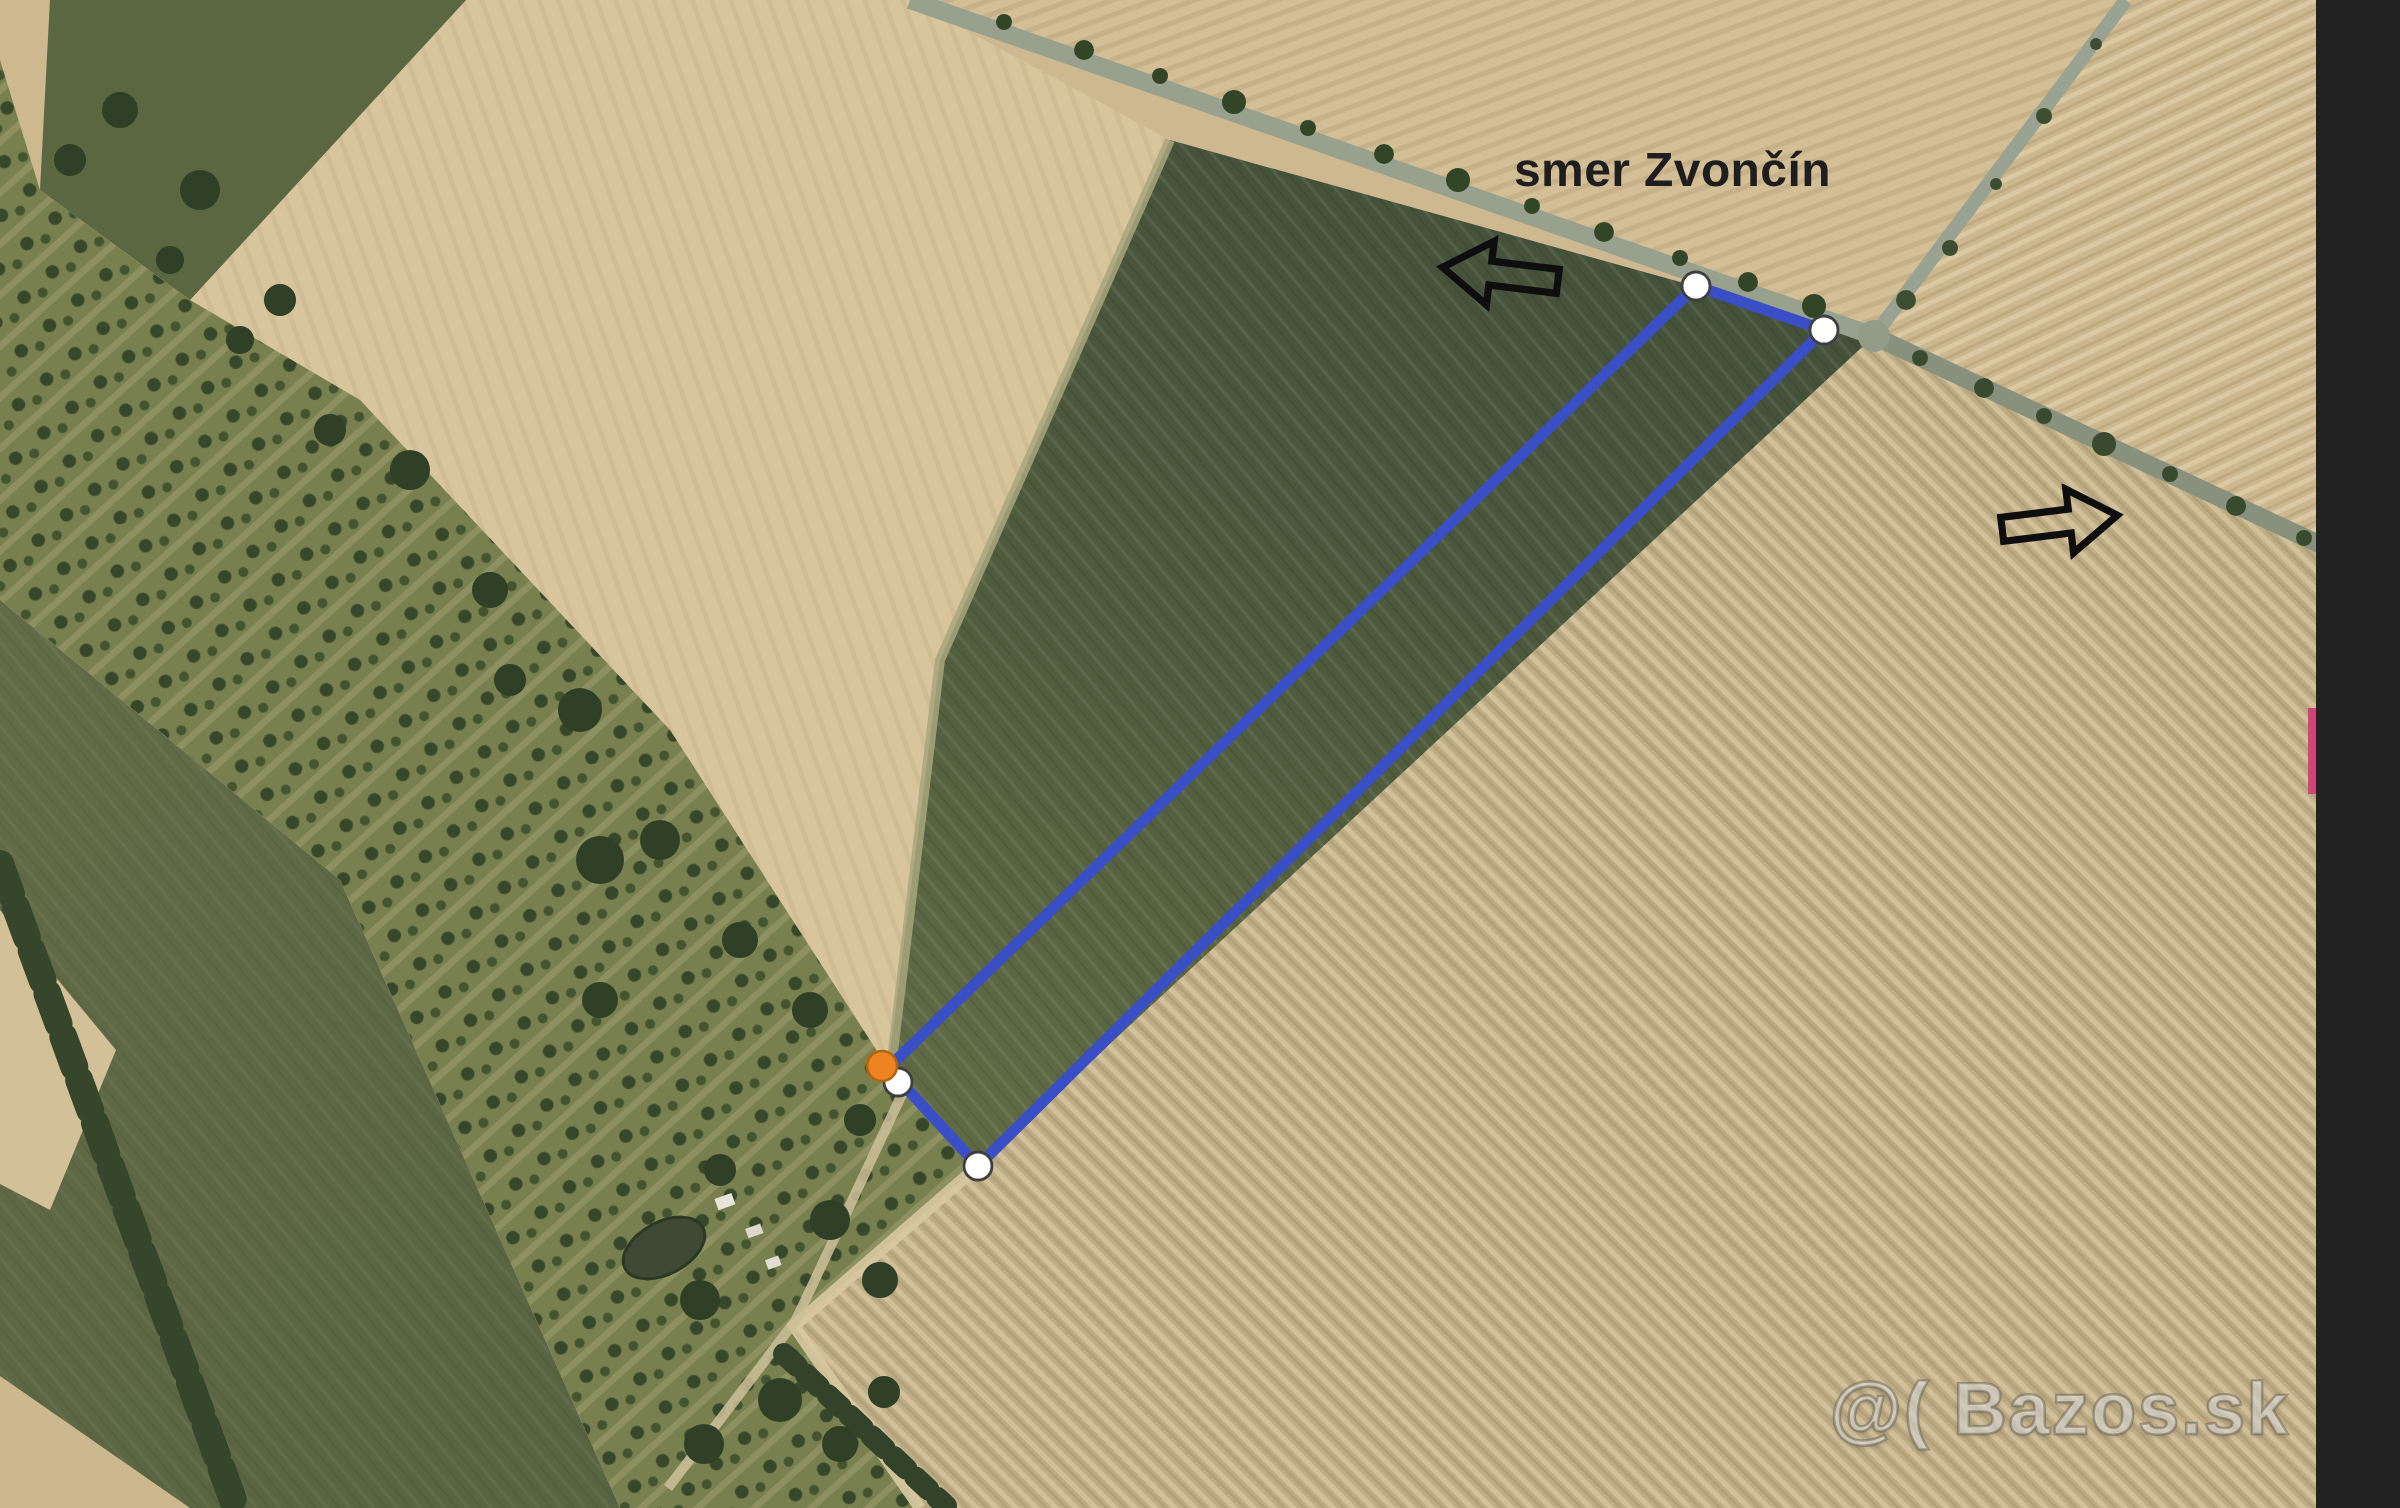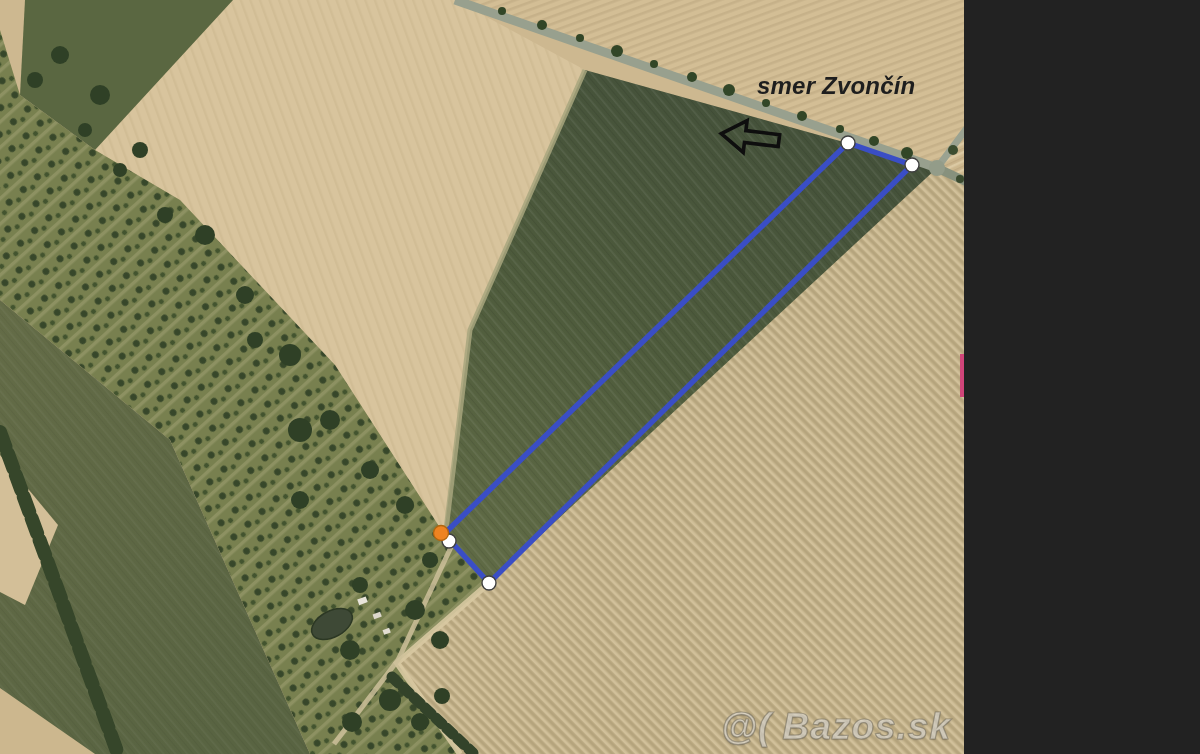--- a/index.html
+++ b/index.html
@@ -1,35 +1,34 @@
 <!DOCTYPE html>
 <html style="--label-color: #1e1e1e; --arrow-color: #0e0e0e; --magenta: #d04579;"><head>
 <meta charset="utf-8">
 <style>
   html,body{margin:0;padding:0;background:#222;}
   .stage{
-    position:relative;width:964px;height:754px;overflow:hidden;
+    position:relative;width:1158px;height:754px;overflow:hidden;
     font-family:"Liberation Sans","DejaVu Sans",sans-serif;
     background:#a16207;
-    font-style:italic;
   }
   .stage svg.map{position:absolute;left:0;top:0;width:1200px;height:754px;display:block;}
   .dir-label{
     position:absolute;font-size:24px;font-weight:600;color:var(--label-color,#1e1e1e);
     letter-spacing:.2px;white-space:nowrap;
   }
   .label-zvoncin{left:757px;top:72px;}
   .label-trnava{left:964px;top:290px;}
   .arrow-box{position:absolute;}
   .arrow-left-box{left:716px;top:116px;transform:rotate(7deg);}
   .arrow-right-box{left:999px;top:242px;transform:rotate(-7deg);}
   .arrow-box svg{display:block;}
   .arrow-box path{stroke:var(--arrow-color,#0e0e0e);stroke-width:3.6;fill:none;stroke-linejoin:miter;}
   .watermark{
-    position:absolute;right:13px;bottom:6px;
+    position:absolute;right:13px;bottom:28px;
     font-size:37px;font-weight:bold;letter-spacing:1px;
     color:rgba(255,255,255,0.48);
     -webkit-text-stroke:1.2px rgba(110,104,90,0.55);
     text-shadow:0 1px 2px rgba(80,74,62,0.35);
     white-space:nowrap;
   }
   .edge-marker{
     position:absolute;right:0;top:354px;width:4px;height:43px;
     background:var(--magenta,#d04579);
   }

